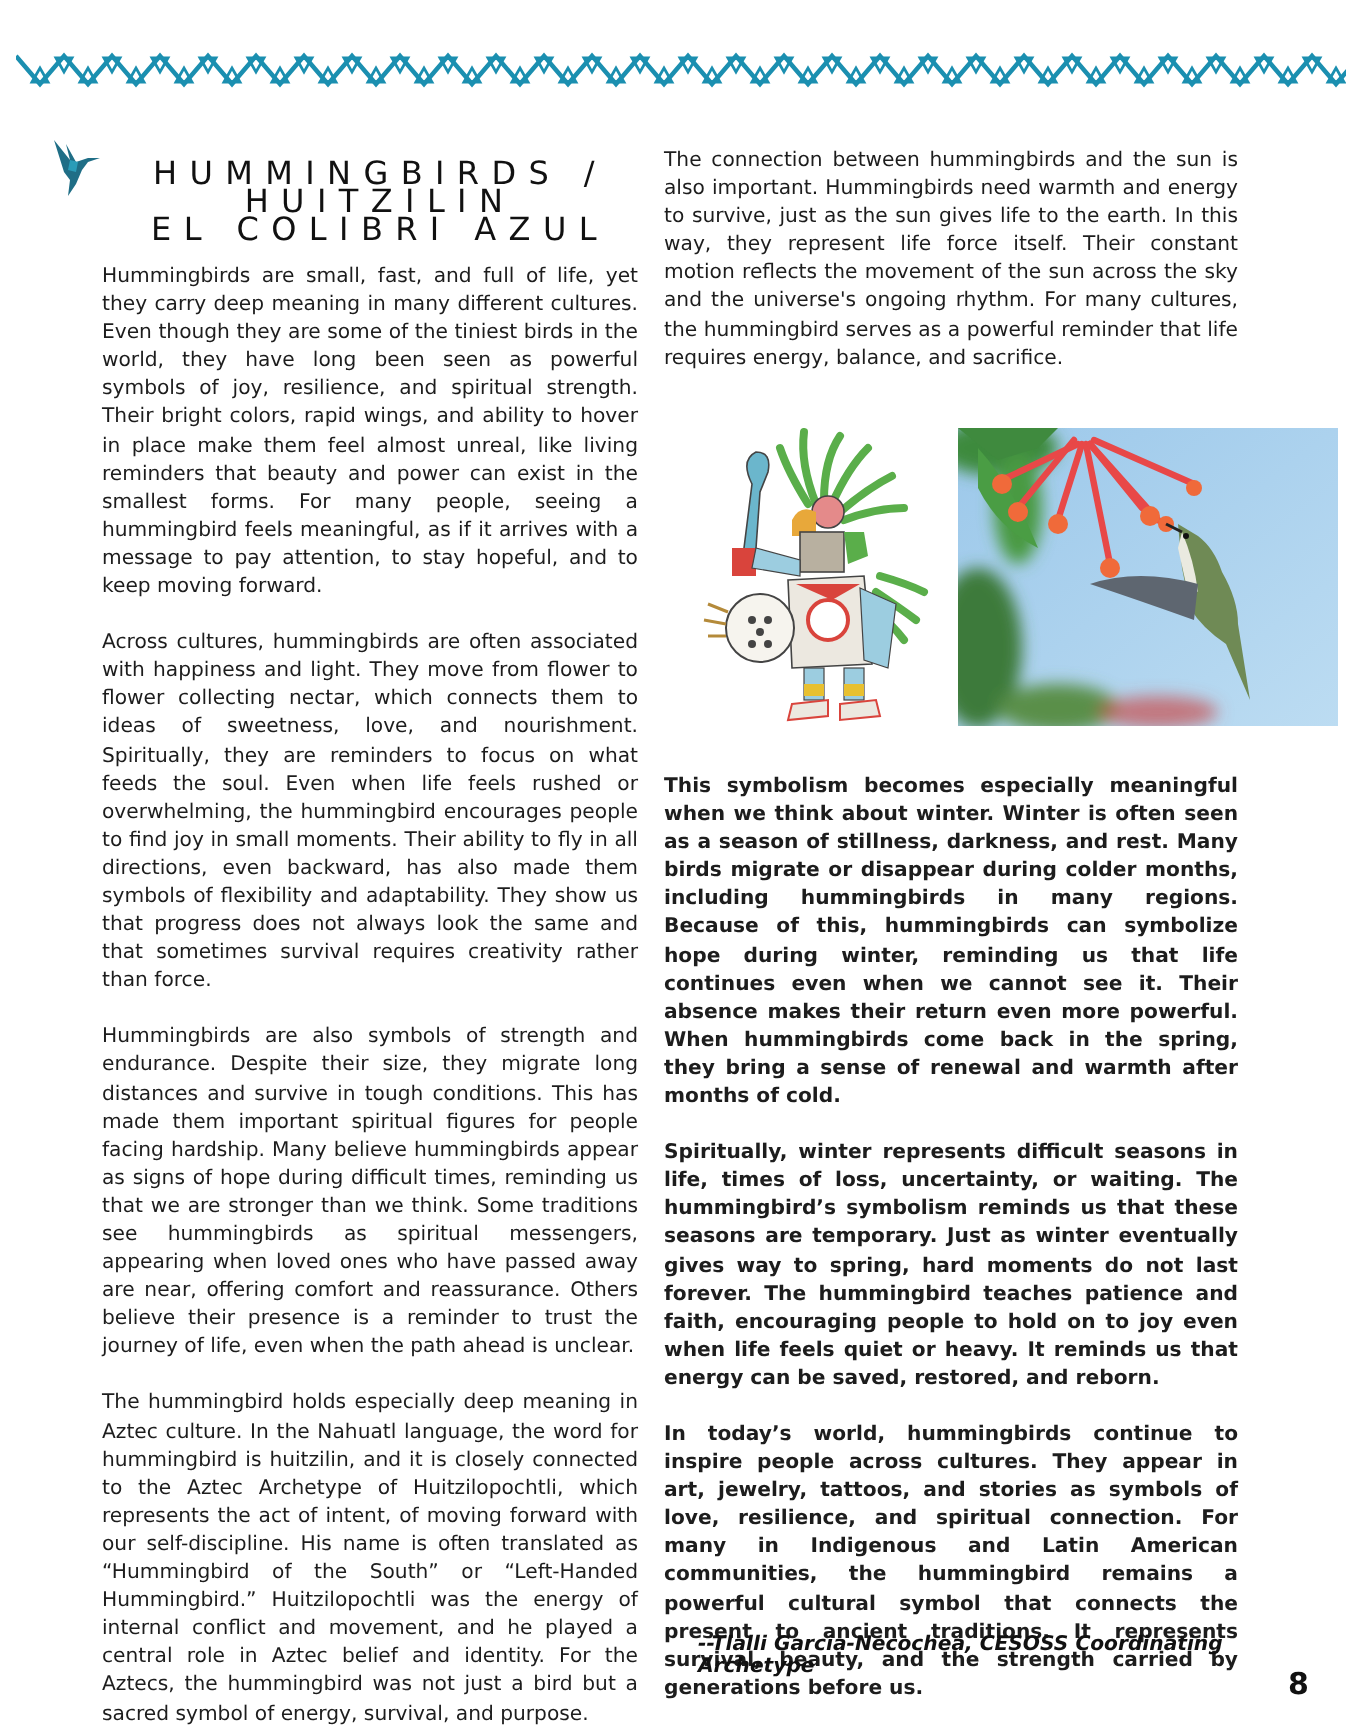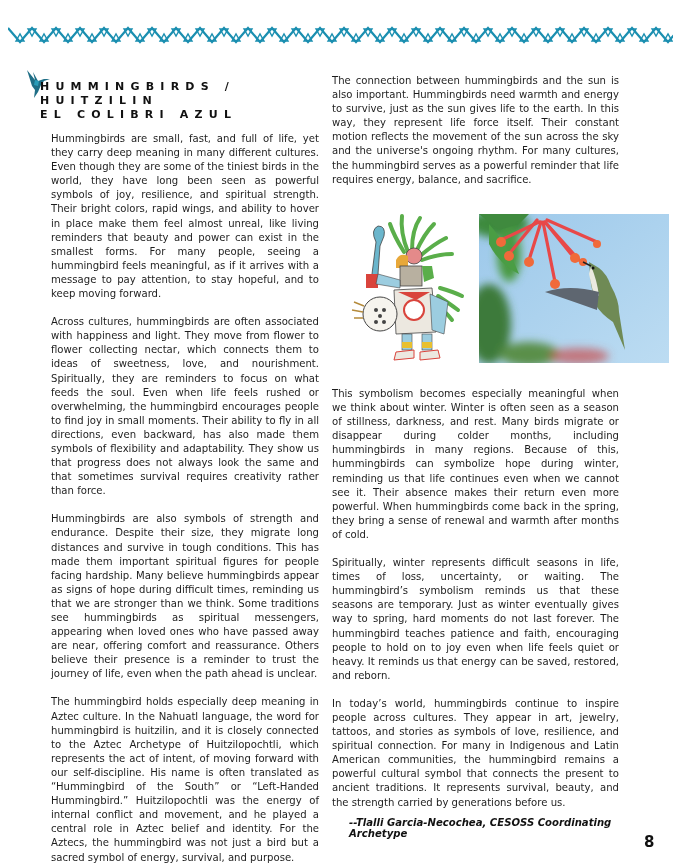--- a/index.html
+++ b/index.html
@@ -4,22 +4,22 @@
 <style>
   html, body { margin: 0; padding: 0; background: #ffffff; }
   body { width: 673px; height: 865px; position: relative; overflow: hidden;
          font-family: "DejaVu Sans", sans-serif; color: #1d1d1d; }
   .border-band { position: absolute; left: 8px; top: 26px; width: 665px; height: 18px; }
   .col { position: absolute; font-size: 10.1px; line-height: 14.1px; text-align: justify; }
   .col-left { left: 51px; top: 132px; width: 268px; }
   .col-right { left: 332px; width: 287px; }
   .col p { margin: 0 0 14px 0; }
   .bird-icon { position: absolute; left: 24px; top: 68px; width: 26px; height: 32px; }
-  .title { position: absolute; left: 40px; top: 80px; width: 300px; 
-           font-weight: bold; font-size: 11px; letter-spacing: 6.2px; line-height: 14px; color: #111; }
+  .title { position: absolute; left: 40px; top: 80px; width: 300px; text-align: center;
+           font-weight: normal; font-size: 16px; letter-spacing: 6.2px; line-height: 14px; color: #111; }
   .aztec { position: absolute; left: 350px; top: 212px; width: 125px; height: 152px; }
   .photo { position: absolute; left: 479px; top: 214px; width: 190px; height: 149px; overflow: hidden; }
   .signature { position: absolute; left: 349px; top: 817px; font-size: 10.1px; font-weight: bold; font-style: italic; color: #111; }
   .page-num { position: absolute; left: 644px; top: 833px; font-size: 15px; font-weight: bold; color: #111; }
 </style>
 </head>
 <body>
 
 <svg class="border-band" viewBox="0 0 665 18" preserveAspectRatio="none">
   <g id="zz" fill="none" stroke="#1b8fb0" stroke-width="2.2">
@@ -196,20 +196,20 @@
     <circle cx="104" cy="48" r="4"></circle>
   </g>
 
   <path d="M110 48 L120 54 Q128 60 132 72 Q140 86 140 98 L146 136 L134 108 Q122 100 116 90 L112 70 Z" fill="#6f8a55"></path>
   <path d="M112 52 Q118 66 120 82 L114 78 L110 60 Z" fill="#eaeae0"></path>
   <path d="M120 78 Q90 70 66 78 Q90 86 118 96 Z" fill="#5e6670"></path>
   <path d="M104 48 L112 52" stroke="#222" stroke-width="1.5"></path>
   <circle cx="114" cy="54" r="1.5" fill="#111"></circle>
 </svg>
 
-<div class="col col-right" style="top:387px;">
+<div class="col col-right" style="top:387px;font-weight:bold;">
   <p>This symbolism becomes especially meaningful when we think about winter. Winter is often seen as a season of stillness, darkness, and rest. Many birds migrate or disappear during colder months, including hummingbirds in many regions. Because of this, hummingbirds can symbolize hope during winter, reminding us that life continues even when we cannot see it. Their absence makes their return even more powerful. When hummingbirds come back in the spring, they bring a sense of renewal and warmth after months of cold.</p>
   <p>Spiritually, winter represents difficult seasons in life, times of loss, uncertainty, or waiting. The hummingbird’s symbolism reminds us that these seasons are temporary. Just as winter eventually gives way to spring, hard moments do not last forever. The hummingbird teaches patience and faith, encouraging people to hold on to joy even when life feels quiet or heavy. It reminds us that energy can be saved, restored, and reborn.</p>
   <p>In today’s world, hummingbirds continue to inspire people across cultures. They appear in art, jewelry, tattoos, and stories as symbols of love, resilience, and spiritual connection. For many in Indigenous and Latin American communities, the hummingbird remains a powerful cultural symbol that connects the present to ancient traditions. It represents survival, beauty, and the strength carried by generations before us.</p>
 </div>
 
 <div class="signature">--Tlalli Garcia-Necochea, CESOSS Coordinating Archetype</div>
 <div class="page-num">8</div>
 
 </body></html>

